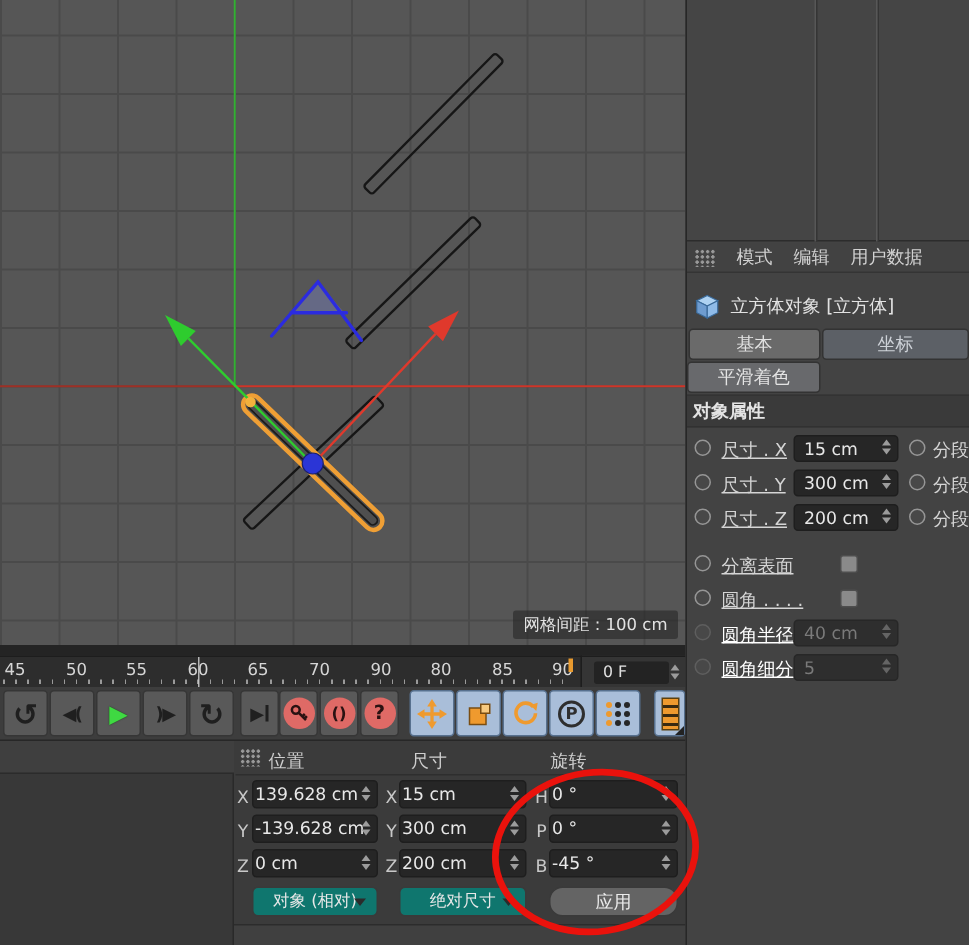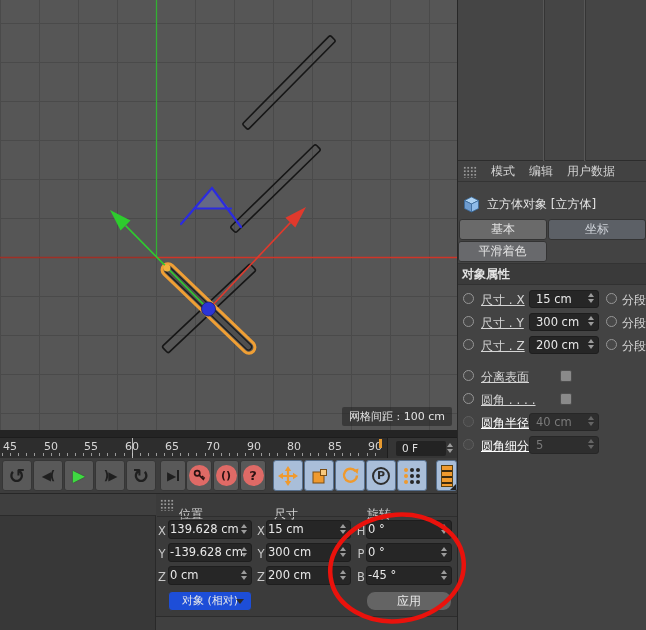--- a/index.html
+++ b/index.html
@@ -62,31 +62,31 @@
   #mat-panel { position:absolute; left:0; top:0; width:156px; height:136px; background:#383838;
     border-right:1px solid #292929; }
   #mat-head { position:absolute; left:0; top:0; width:156px; height:22px; background:#3f3f3f;
     border-bottom:1px solid #2b2b2b; }
   #bottom-strip { position:absolute; left:156px; top:122px; width:301px; height:14px; background:#404040;
     border-top:1px solid #2c2c2c; }
 
   #coords { position:absolute; left:157px; top:0; width:300px; height:122px; }
   .grip { width:14px; height:12px;
     background-image:radial-gradient(#9a9a9a 1px, transparent 1.2px); background-size:3.5px 3.5px; }
-  .chead { position:absolute; top:5px; color:#cfcfcf; font-size:12px;margin-top:7px; }
+  .chead { position:absolute; top:5px; color:#cfcfcf; font-size:12px; }
   #coords-divider { position:absolute; left:0; top:22px; width:300px; height:1px; background:#2e2e2e; }
   .axlabel { position:absolute; color:#c8c8c8; font-size:11.5px; width:10px; text-align:center; }
   .cfield { position:absolute; height:19px; background:#262626; border-radius:3px; border:1px solid #1e1e1e;
     color:#e8e8e8; font-size:11.5px; line-height:17px; padding-left:1px; }
   .stepper { position:absolute; right:3px; top:3px; width:8px; display:flex; flex-direction:column; align-items:center; gap:2px; }
   .stepper .up { width:0; height:0; border-left:3.5px solid transparent; border-right:3.5px solid transparent;
     border-bottom:4px solid #9c9c9c; }
   .stepper .dn { width:0; height:0; border-left:3.5px solid transparent; border-right:3.5px solid transparent;
     border-top:4px solid #9c9c9c; }
-  .dropdown { position:absolute; height:20px; background:#1d4ed8; border:1px solid #3a3a3a; border-radius:4px;
+  .dropdown { position:absolute; height:20px; background:#0f766e; border:1px solid #3a3a3a; border-radius:4px;
     color:#e8e8e8; font-size:11px; line-height:18px; text-align:center; }
   .dropdown .arr { position:absolute; right:7px; top:7px; width:0; height:0;
     border-left:4px solid transparent; border-right:4px solid transparent; border-top:5px solid #2b2b2b; }
   #apply-btn { position:absolute; left:209px; top:97px; width:86px; height:20px; background:#646464;
     border:1px solid #3a3a3a; border-radius:9px; color:#ebebeb; font-size:12px; line-height:18px; text-align:center; }
 
   
   #right { position:absolute; left:457px; top:0; width:189px; height:630px; background:#434343;
     border-left:1px solid #272727; }
   #r-empty { position:absolute; left:0; top:0; width:189px; height:161px; background:#454545;
@@ -320,20 +320,21 @@
             <div class="up"></div>
             <div class="dn"></div>
           </div></div>
       <span class="axlabel" style="left:199px;top:76px">B</span>
       <div class="cfield" style="left:209px;top:72px;width:86px"><span>-45 °</span><div class="stepper">
             <div class="up"></div>
             <div class="dn"></div>
           </div></div>
 
       <div class="dropdown" style="left:11px;top:97px;width:84px"><span>对象 (相对)</span><div class="arr"></div></div>
+      <div class="dropdown" style="left:109px;top:97px;width:85px"><span>绝对尺寸</span><div class="arr"></div></div>
       <div id="apply-btn">应用</div>
     </div>
   </div>
 
   <div id="right">
     <div id="r-empty">
       <div class="vsplit" style="left:85px"></div>
       <div class="vsplit" style="left:126px"></div>
     </div>
     <div id="r-menu">

